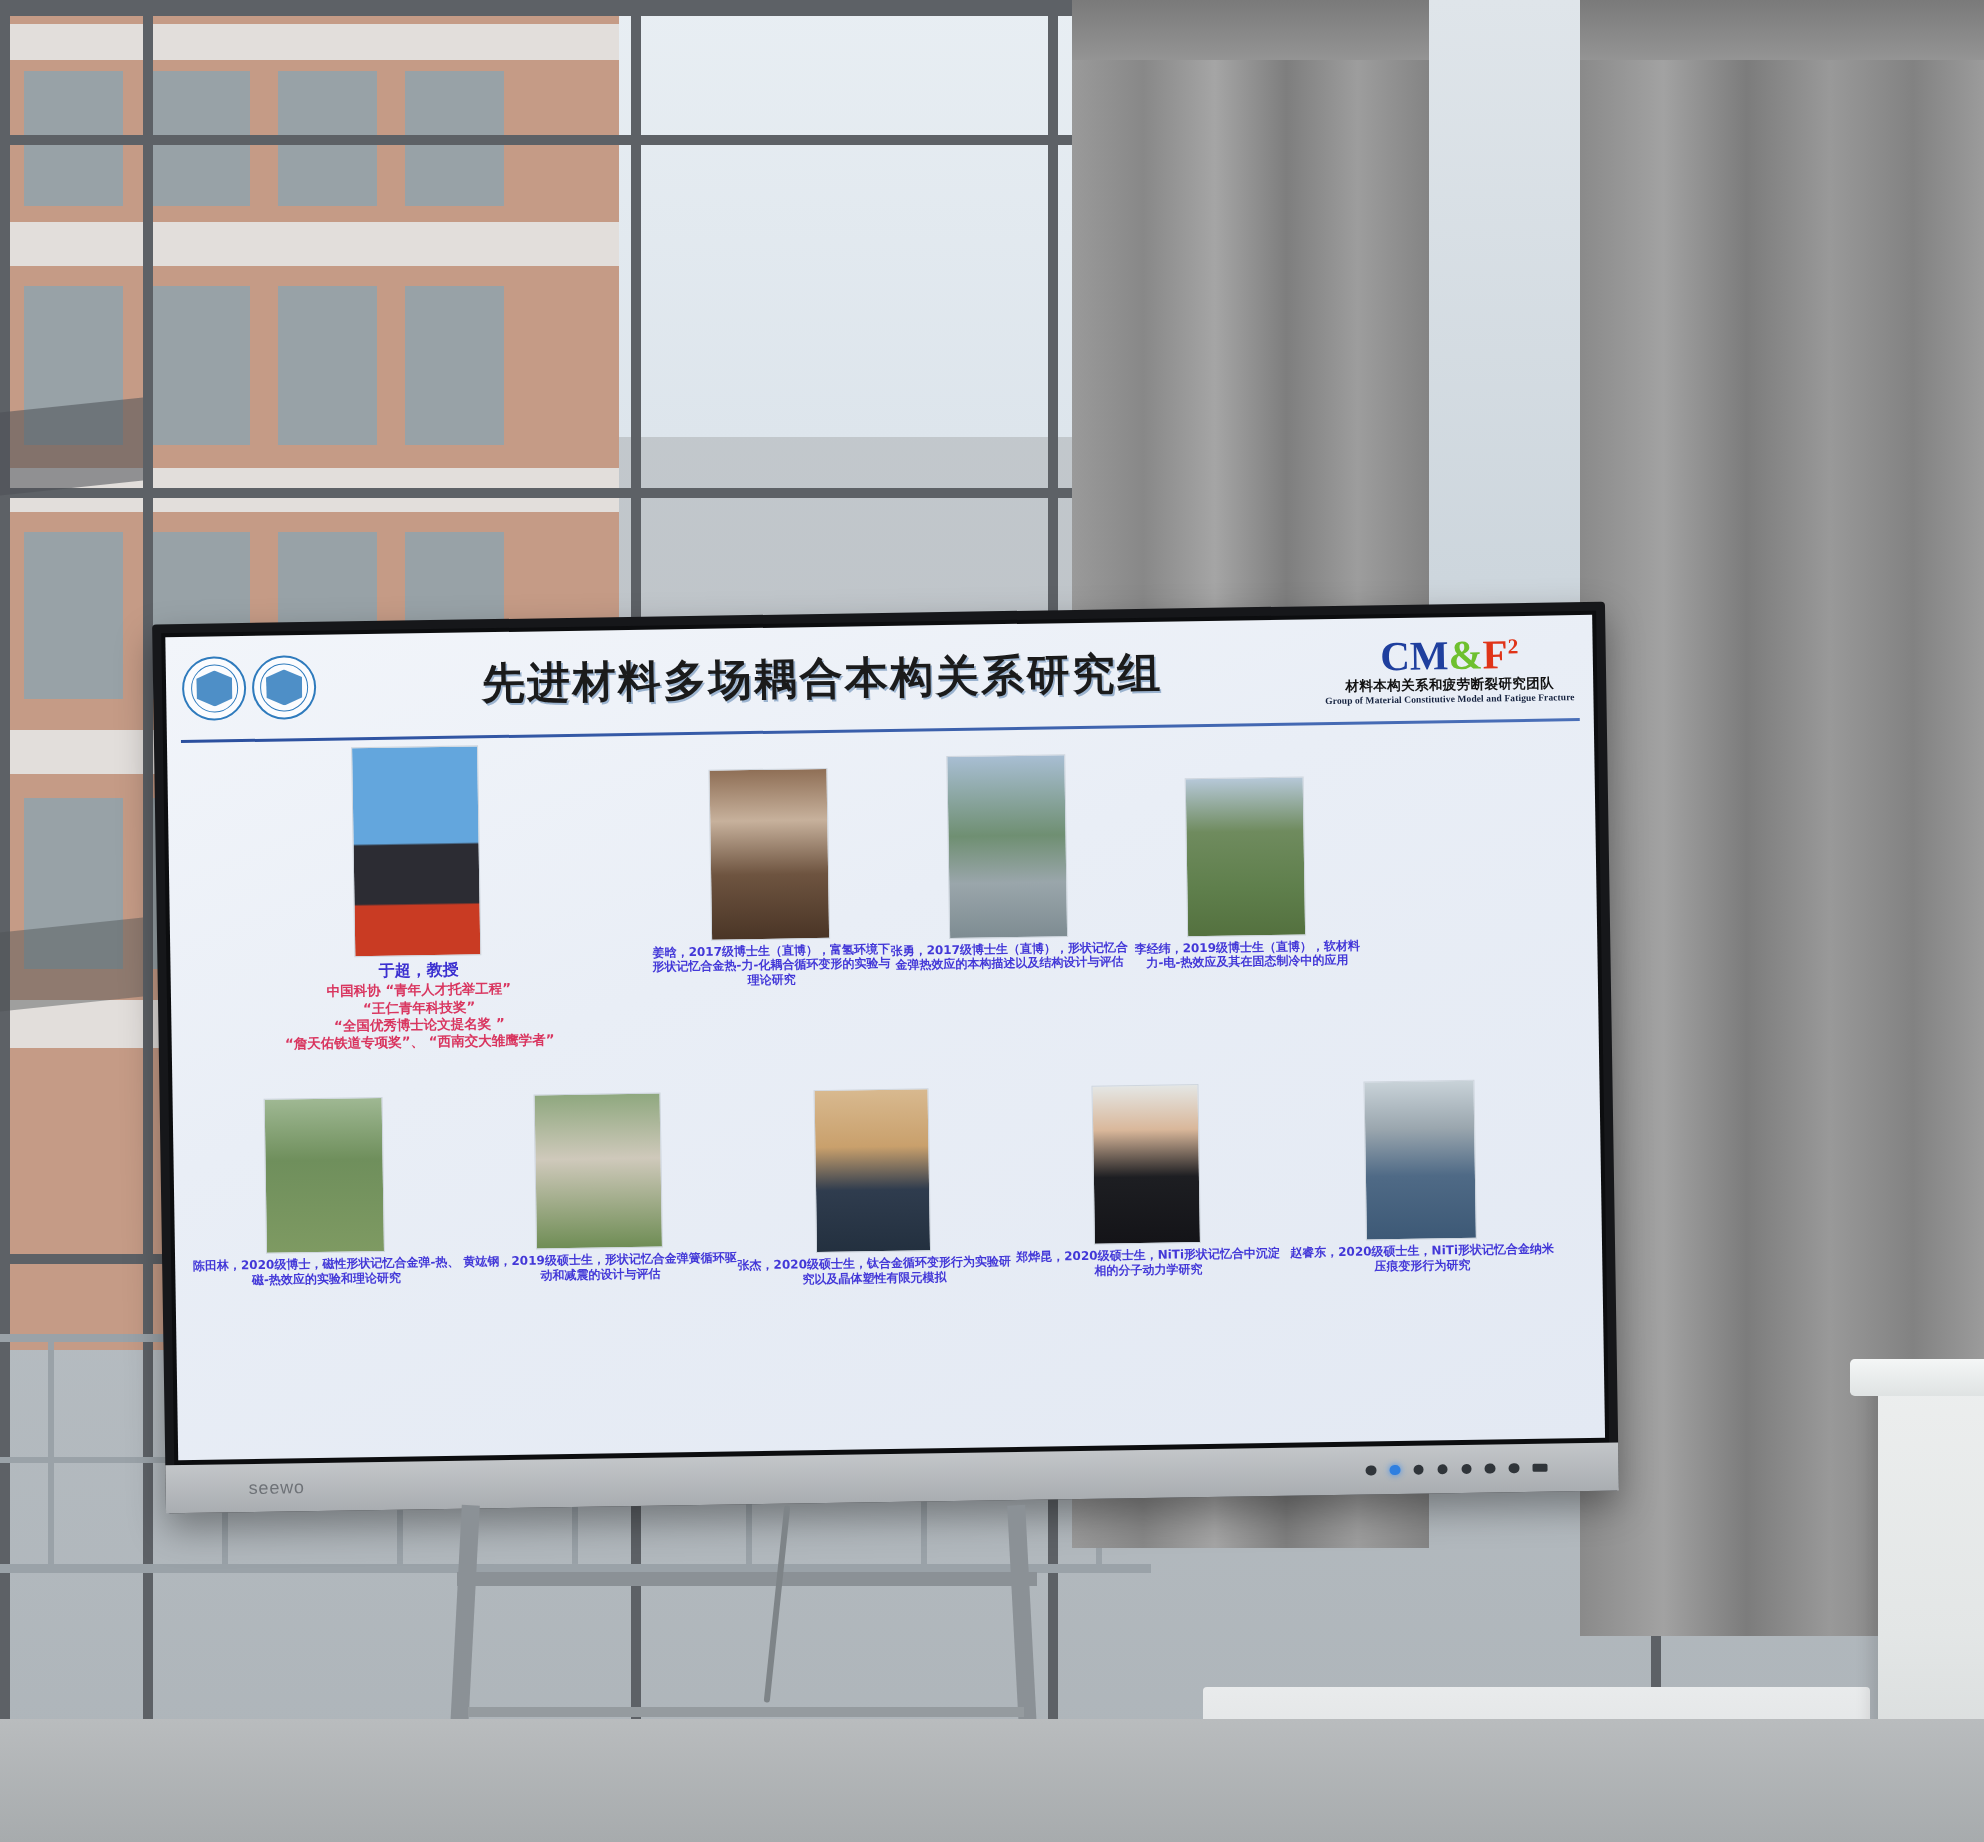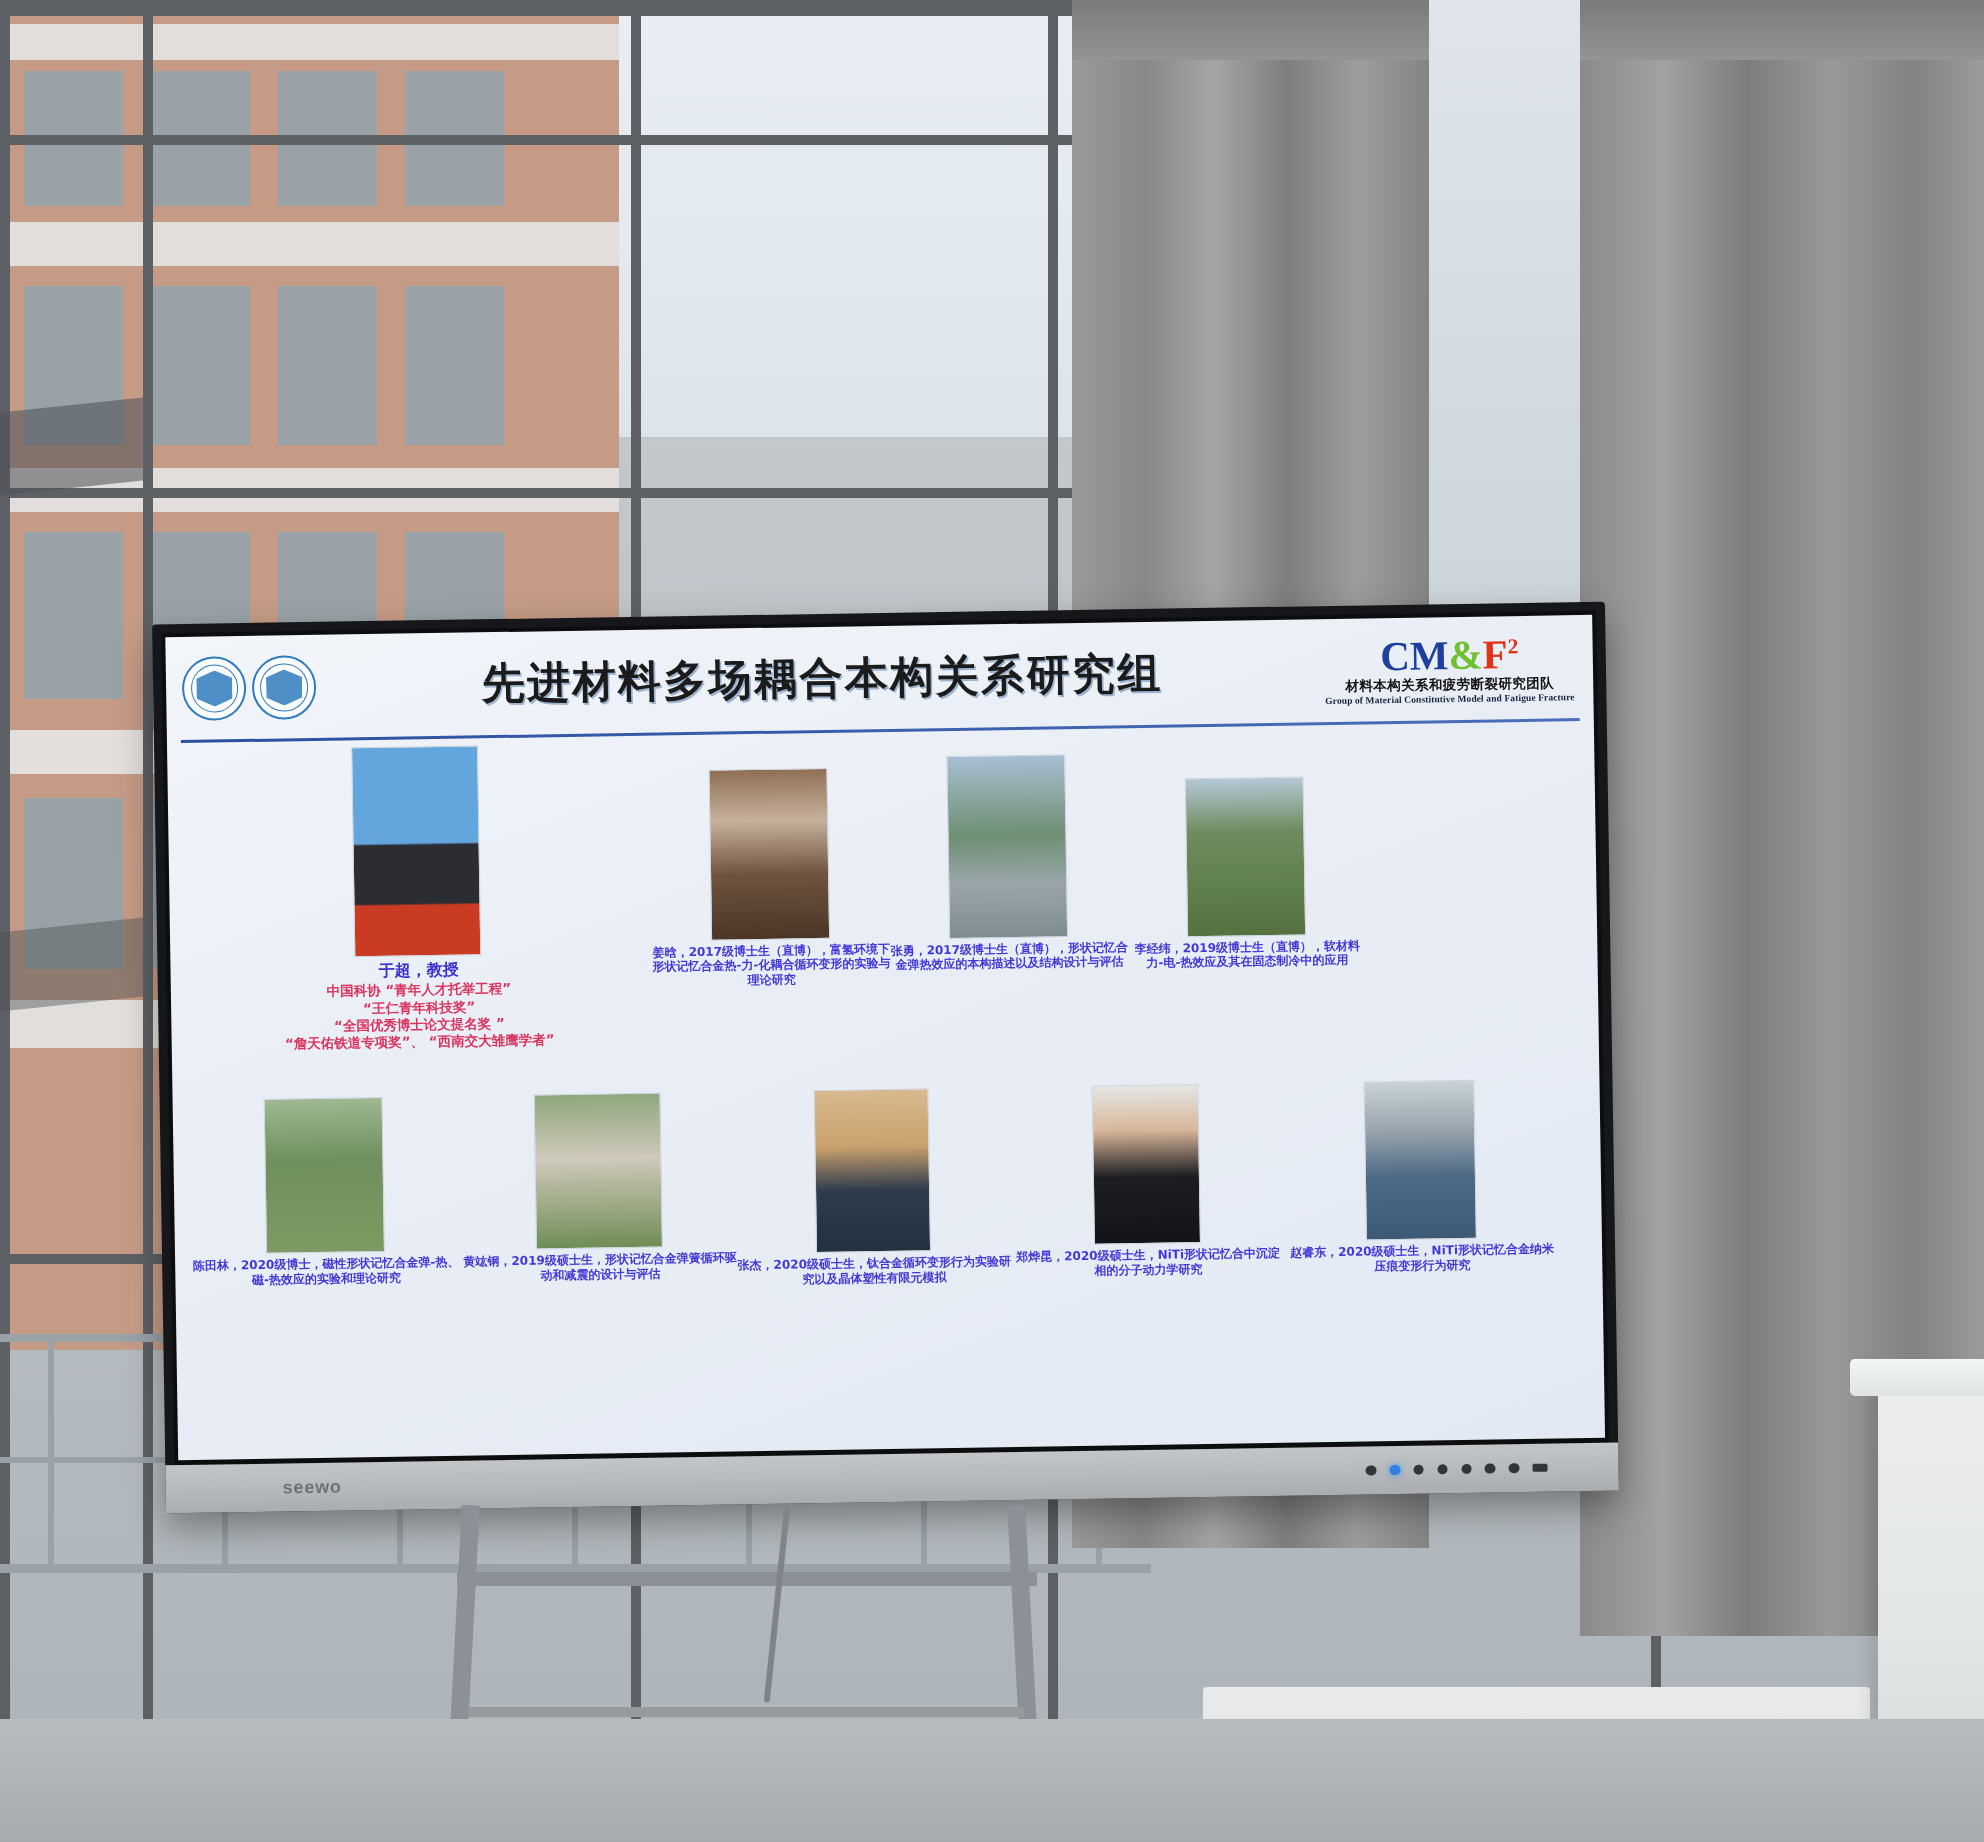--- a/index.html
+++ b/index.html
@@ -59,22 +59,22 @@
   #tv { position:absolute; left:159px; top:613px; width:1453px; height:889px;
     transform:rotate(-0.9deg);
     background:#16171a; border-radius:4px;
     box-shadow:0 16px 36px rgba(0,0,0,.35); }
   #tv-bezel { position:absolute; inset:8.7px 8.7px 48px 8.7px; background:#0c0d0f; }
   #slide { position:absolute; inset:4.8px; overflow:hidden;
     background:linear-gradient(160deg,#f2f5fa 0%,#e9eef6 40%,#e3e9f3 100%); }
   #tv-chin { position:absolute; left:0; right:0; bottom:0; height:48px;
     background:linear-gradient(180deg,#c3c6c9,#a9adb1); display:flex;
     align-items:center; }
-  #tv-brand { margin-left:117px; font-size:18px; color:#6e7277;
-    letter-spacing:0.8px; font-weight:700; }
+  #tv-brand { margin-left:83px; font-size:18px; color:#6e7277;
+    letter-spacing:0.8px; font-weight:400; }
   #tv-ports { position:absolute; right:71px; display:flex; gap:13.5px; align-items:center; }
   .port { width:10.3px; height:10.3px; border-radius:50%; background:#30353a; }
   .port.lit { background:#2f7fe0; box-shadow:0 0 6.4px #3e8ff0; }
 
   
   #slide-header { position:relative; height:103px; display:flex; align-items:center;
     padding:0 16px; }
   .logo-circ { width:64px; height:64px; border-radius:50%;
     border:2.8px solid #2f7bbd; flex:0 0 auto; position:relative;
     background:#fbfcfe; margin-right:5.6px; }

